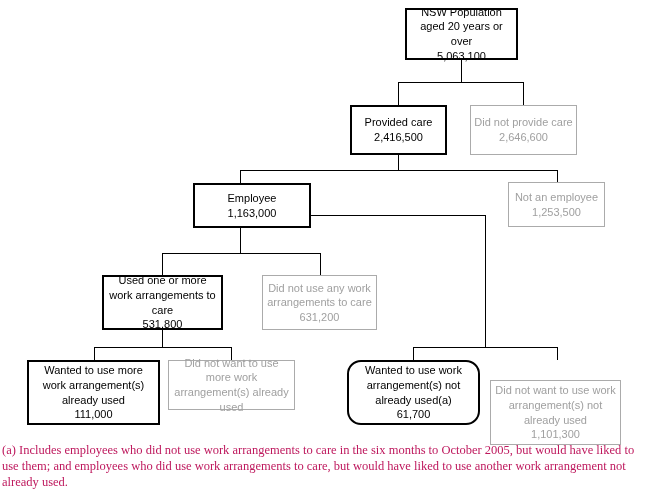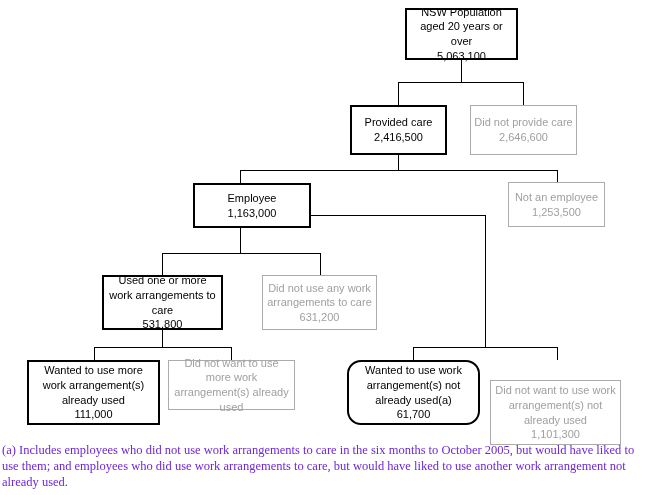--- a/index.html
+++ b/index.html
@@ -34,21 +34,21 @@
     z-index: 1;
   }
   .footnote {
     position: absolute;
     left: 2px;
     top: 443px;
     width: 644px;
     font-family: "Liberation Serif", "DejaVu Serif", serif;
     font-size: 12.5px;
     line-height: 1.26;
-    color: #6d28d9;
+    color: #be185d;
     text-align: left;
   }
 </style>
 </head>
 <body>
 
 <div id="stage">
 
   <div class="line" style="left:461px; top:60px;  width:1px;   height:22px;"></div>
   <div class="line" style="left:398px; top:82px;  width:126px; height:1px;"></div>

